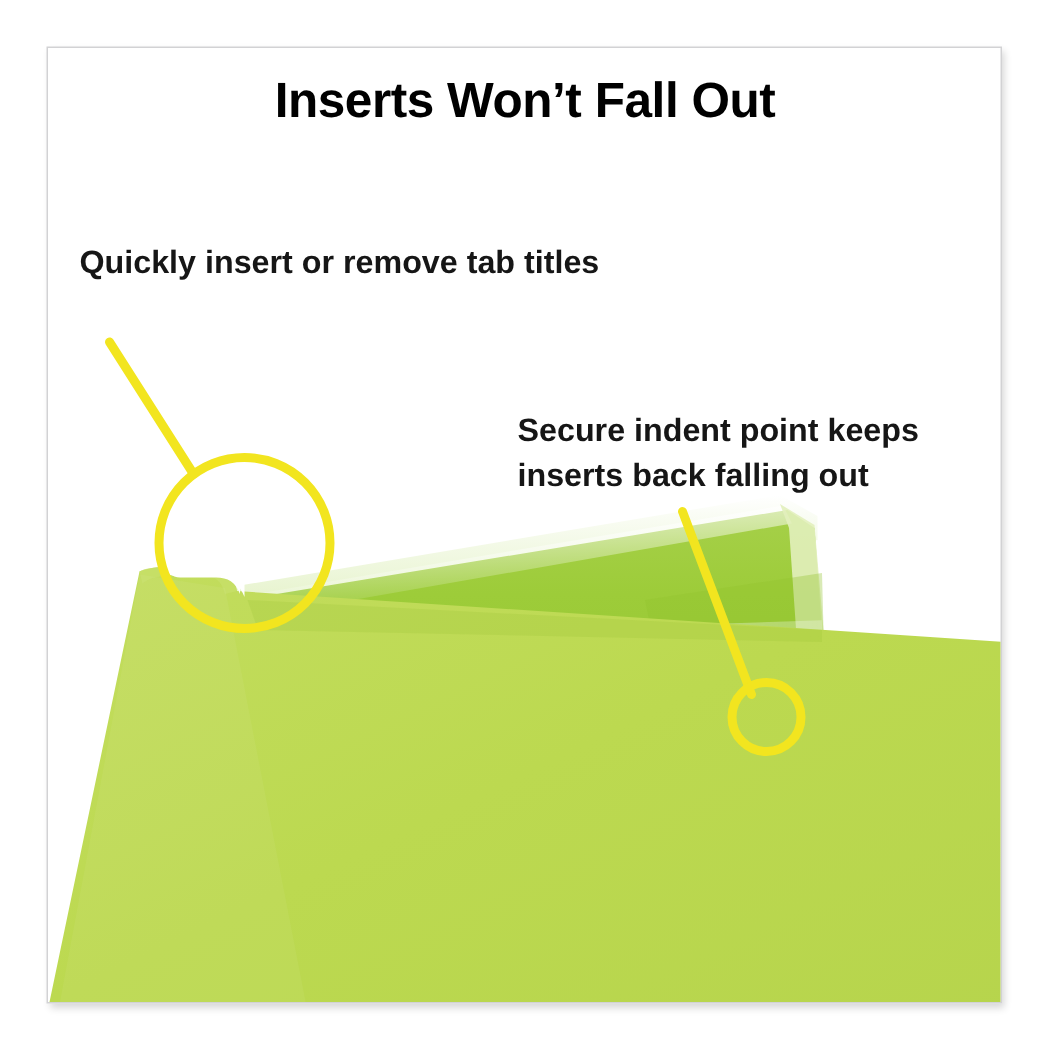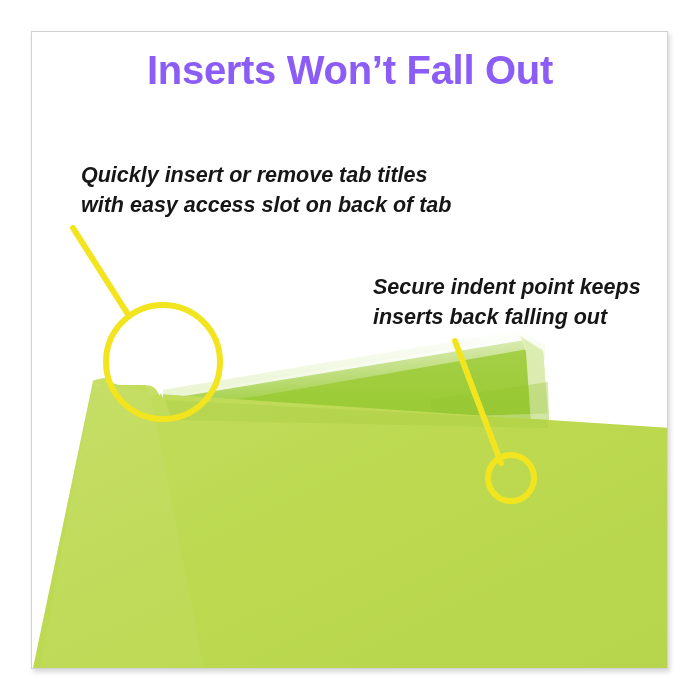--- a/index.html
+++ b/index.html
@@ -35,36 +35,34 @@
     top: 0;
     width: 700px;
     height: 700px;
   }
   .headline {
     position: absolute;
     left: 0;
     top: 48px;
     width: 700px;
     text-align: center;
-    font-size: 40px;
+    font-size: 33px;
     font-weight: bold;
     letter-spacing: -0.3px;
-    color: #8b5cf6;
+    color: #000000;
     font-family: "Liberation Sans", sans-serif;
   }
   .callout {
     position: absolute;
-    font-style: italic;
     font-weight: bold;
     font-size: 21.5px;
     line-height: 30px;
     color: #161616;
     font-family: "Liberation Sans", sans-serif;
     white-space: nowrap;
-    margin-left: 28px;
   }
   .callout-left {
     left: 53px;
     top: 160px;
     text-align: left;
   }
   .callout-right {
     left: 345px;
     top: 272px;
     text-align: left;
@@ -200,21 +198,20 @@
       <line x1="455" y1="341" x2="501" y2="463" stroke="#f2e51f" stroke-width="6" stroke-linecap="round"></line>
 
       <circle cx="511" cy="478" r="23" fill="none" stroke="#f2e51f" stroke-width="6"></circle>
     </g>
   </svg>
 
   <div class="headline">Inserts Won’t Fall Out</div>
 
   <div class="callout callout-left">
     <span class="line">Quickly insert or remove tab titles</span>
-    <span class="line">with easy access slot on back of tab</span>
   </div>
 
   <div class="callout callout-right">
     <span class="line">Secure indent point keeps</span>
     <span class="line">inserts back falling out</span>
   </div>
 
 </div>
 
 </body></html>

